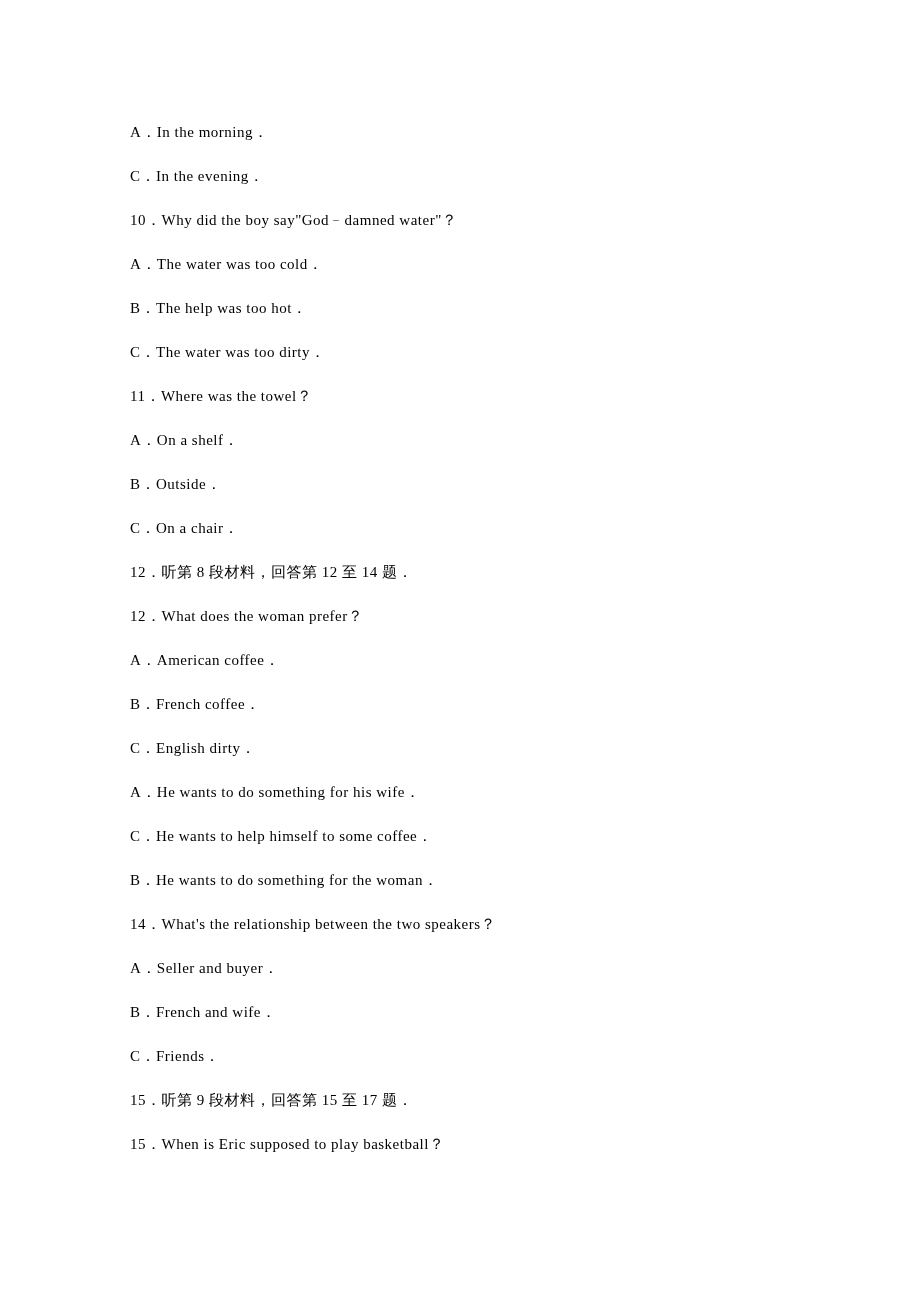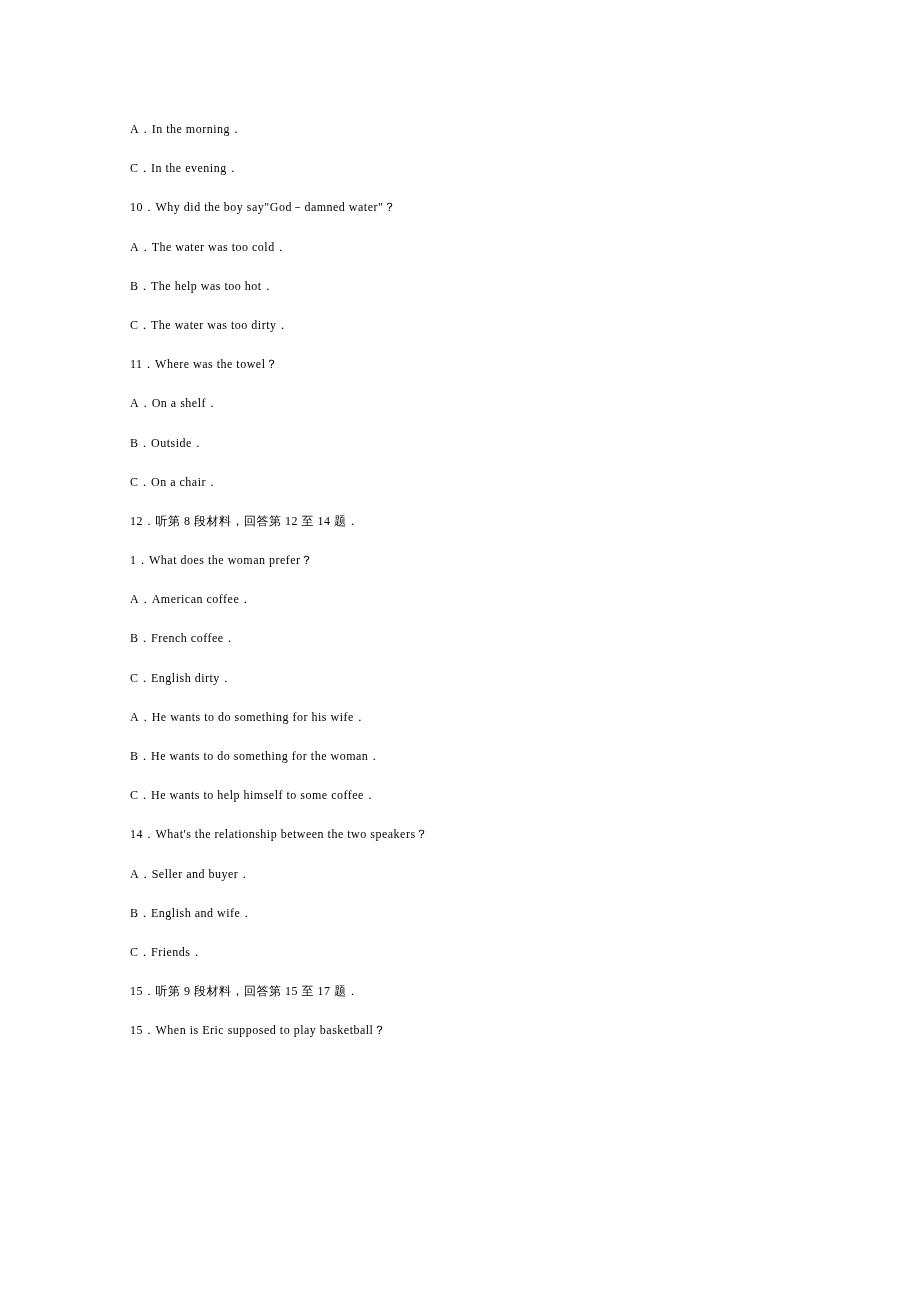--- a/index.html
+++ b/index.html
@@ -8,21 +8,21 @@
     background: #ffffff;
     font-family: "SimSun", "宋体", serif;
     width: 920px;
     min-height: 1302px;
   }
   .page {
     padding: 120px 130px 60px 130px;
     box-sizing: border-box;
   }
   .line {
-    font-size: 12px;
+    font-size: 15px;
     color: #000000;
     line-height: 1.6;
     margin-bottom: 20px;
     letter-spacing: 0.5px;
     font-family: Liberation Serif, serif;
   }
 </style>
 </head>
 <body>
 
@@ -31,27 +31,27 @@
   <div class="line">C．In the evening．</div>
   <div class="line">10．Why did the boy say"God﹣damned water"？</div>
   <div class="line">A．The water was too cold．</div>
   <div class="line">B．The help was too hot．</div>
   <div class="line">C．The water was too dirty．</div>
   <div class="line">11．Where was the towel？</div>
   <div class="line">A．On a shelf．</div>
   <div class="line">B．Outside．</div>
   <div class="line">C．On a chair．</div>
   <div class="line">12．听第 8 段材料，回答第 12 至 14 题．</div>
-  <div class="line">1．What does the woman prefer？</div>
+  <div class="line">12．What does the woman prefer？</div>
   <div class="line">A．American coffee．</div>
   <div class="line">B．French coffee．</div>
   <div class="line">C．English dirty．</div>
   <div class="line">A．He wants to do something for his wife．</div>
+  <div class="line">C．He wants to help himself to some coffee．</div>
   <div class="line">B．He wants to do something for the woman．</div>
-  <div class="line">C．He wants to help himself to some coffee．</div>
   <div class="line">14．What's the relationship between the two speakers？</div>
   <div class="line">A．Seller and buyer．</div>
-  <div class="line">B．English and wife．</div>
+  <div class="line">B．French and wife．</div>
   <div class="line">C．Friends．</div>
   <div class="line">15．听第 9 段材料，回答第 15 至 17 题．</div>
   <div class="line">15．When is Eric supposed to play basketball？</div>
 
 </div>
 
 </body></html>

